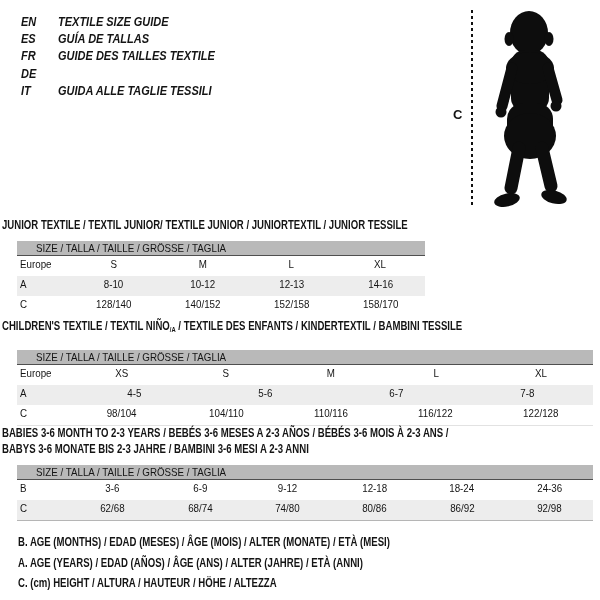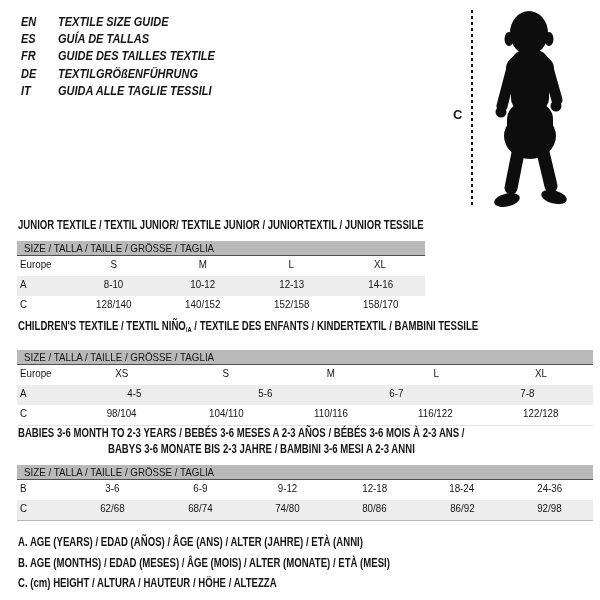--- a/index.html
+++ b/index.html
@@ -18,28 +18,28 @@
   .lang-row{display:flex;height:17.2px;line-height:17.2px;font-style:italic;}
   .lang-code{flex:0 0 37px;}
 
   
   .dash-line{position:absolute;left:471px;top:10px;width:2px;height:196px;
     background:repeating-linear-gradient(to bottom,#111 0 3px,transparent 3px 6px);}
   .fig-label{position:absolute;left:453px;top:107px;font-size:13px;font-weight:700;}
   .baby-svg{position:absolute;left:485px;top:8px;}
 
   
-  .heading{position:absolute;left:18px;font-size:12.3px;font-weight:700;line-height:14px;white-space:nowrap;text-align:center;}
+  .heading{position:absolute;left:2px;font-size:12.3px;font-weight:700;line-height:14px;white-space:nowrap;}
   .heading.h3{line-height:16px;}
   .sub{font-size:7.5px;vertical-align:-2px;letter-spacing:0;}
 
   
   .size-table{position:absolute;left:17px;font-size:11.5px;}
   .size-table .bar{height:14px;line-height:14px;background:var(--table-bar,#b9b9b9);
-    border-bottom:1px solid var(--bar-underline,#4f4f4f);padding-left:7px;}
+    border-bottom:1px solid var(--bar-underline,#4f4f4f);padding-left:19px;}
   .size-table .row{display:flex;height:20px;line-height:16px;}
   .size-table .rows .row:nth-child(even){background:var(--row-stripe,#ededed);}
   .cell{overflow:visible;}
   .cell.label{flex:0 0 49px;padding-left:3px;text-align:left;}
   .cell.val{flex:1;text-align:center;}
   .t2{border-bottom:1px solid #e2e2e2;}
   .t3{border-bottom:1px solid #b5b5b5;}
 
   
   .footnotes{position:absolute;left:18px;top:532px;font-size:12.3px;font-weight:700;}
@@ -58,21 +58,20 @@
     <div class="lang-row">
       <span class="lang-code"><span class="cx88">ES</span></span>
       <span><span class="cx88">GUÍA DE TALLAS</span></span>
     </div>
     <div class="lang-row">
       <span class="lang-code"><span class="cx88">FR</span></span>
       <span><span class="cx88">GUIDE DES TAILLES TEXTILE</span></span>
     </div>
     <div class="lang-row">
       <span class="lang-code"><span class="cx88">DE</span></span>
-      <span><span class="cx88">TEXTILGRÖßENFÜHRUNG</span></span>
     </div>
     <div class="lang-row">
       <span class="lang-code"><span class="cx88">IT</span></span>
       <span><span class="cx88">GUIDA ALLE TAGLIE TESSILI</span></span>
     </div>
   </div>
 
   <div class="dash-line"></div>
   <div class="fig-label">C</div>
 
@@ -186,18 +185,18 @@
           <div class="cell val"><span class="cx">68/74</span></div>
           <div class="cell val"><span class="cx">74/80</span></div>
           <div class="cell val"><span class="cx">80/86</span></div>
           <div class="cell val"><span class="cx">86/92</span></div>
           <div class="cell val"><span class="cx">92/98</span></div>
         </div>
       </div>
   </div>
 
   <div class="footnotes">
+    <div class="footnote-line"><span class="cx78">B. AGE (MONTHS) / EDAD (MESES) / ÂGE (MOIS) / ALTER (MONATE) / ETÀ (MESI)</span></div>
     <div class="footnote-line"><span class="cx78">A. AGE (YEARS) / EDAD (AÑOS) / ÂGE (ANS) / ALTER (JAHRE) / ETÀ (ANNI)</span></div>
-    <div class="footnote-line"><span class="cx78">B. AGE (MONTHS) / EDAD (MESES) / ÂGE (MOIS) / ALTER (MONATE) / ETÀ (MESI)</span></div>
     <div class="footnote-line"><span class="cx78">C. (cm) HEIGHT / ALTURA / HAUTEUR / HÖHE / ALTEZZA</span></div>
   </div>
 
 </div>
 
 </body></html>

